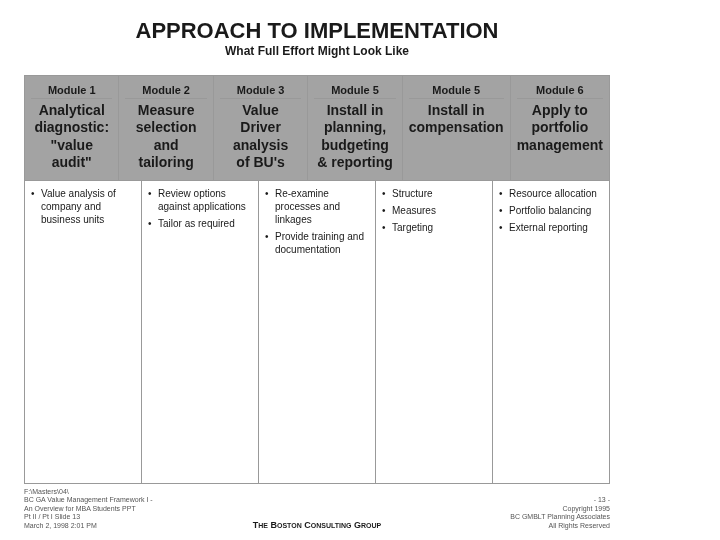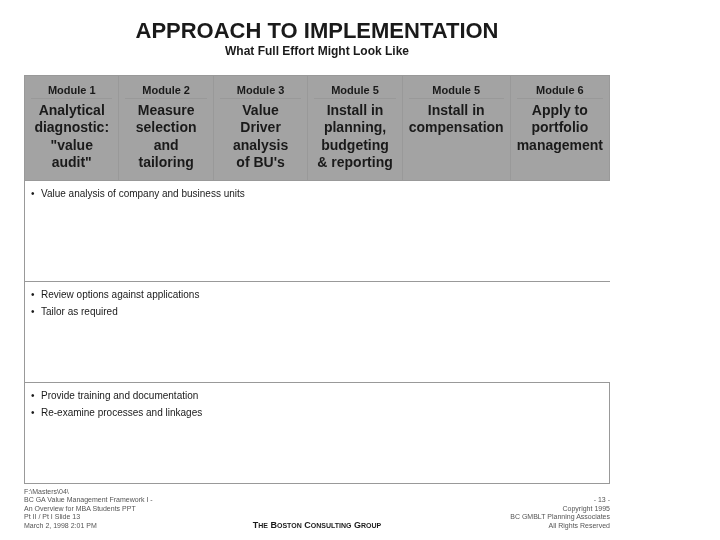--- a/index.html
+++ b/index.html
@@ -64,21 +64,21 @@
       margin-bottom: 3px;
     }
     .module-desc {
       font-size: 14px;
       font-weight: bold;
       color: #1a1a1a;
       line-height: 1.25;
     }
     .modules-body {
       display: flex;
-      flex-direction: column;
+      flex-direction: row;
       flex: 1;
       border-top: none;
     }
     .module-body-col {
       flex: 1;
       padding: 6px 6px;
       border: 1px solid #999;
       border-top: none;
       border-right: none;
       font-size: 10px;
@@ -187,26 +187,40 @@
       <div class="module-body-col">
         <ul>
           <li>Review options against applications</li>
           <li>Tailor as required</li>
         </ul>
       </div>
 
 
       <div class="module-body-col">
         <ul>
+          <li>Re-examine processes and linkages</li>
           <li>Provide training and documentation</li>
-          <li>Re-examine processes and linkages</li>
-        </ul>
-      </div>
-
-
+        </ul>
+      </div>
+
+      <div class="module-body-col">
+        <ul>
+          <li>Structure</li>
+          <li>Measures</li>
+          <li>Targeting</li>
+        </ul>
+      </div>
+
+      <div class="module-body-col">
+        <ul>
+          <li>Resource allocation</li>
+          <li>Portfolio balancing</li>
+          <li>External reporting</li>
+        </ul>
+      </div>
     </div>
   </div>
 
   <div class="footer">
     <div class="footer-left">
       F:\Masters\04\<br>
       BC GA Value Management Framework I -<br>
       An Overview for MBA Students PPT<br>
       Pt II / Pt I Slide 13<br>
       March 2, 1998 2:01 PM

